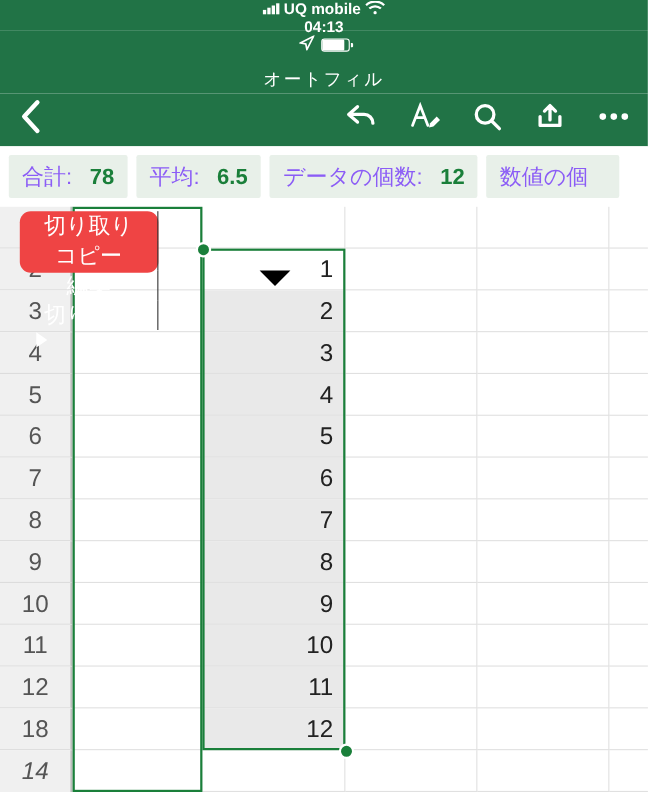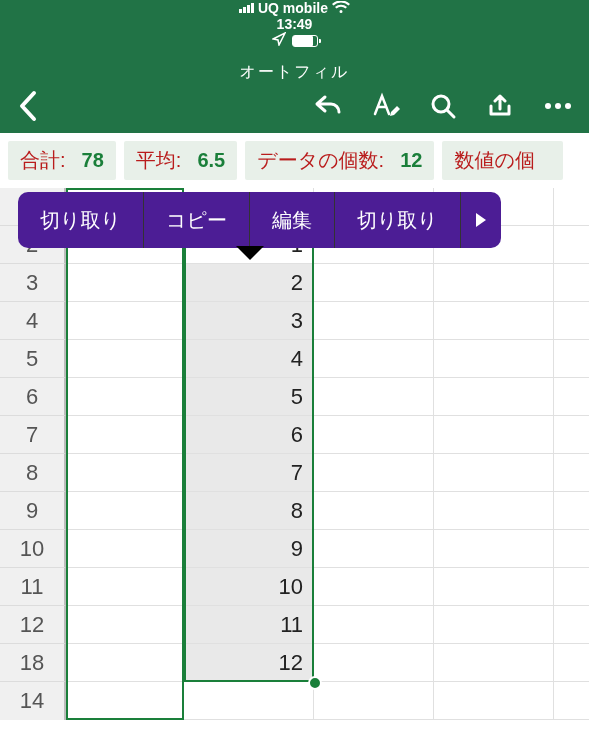--- a/index.html
+++ b/index.html
@@ -59,35 +59,36 @@
     }
     .stat-pill {
       display: inline-flex;
       align-items: baseline;
       padding: 6px 12px;
       background: #e8f0e9;
       font-size: 20px;
       color: #217346;
       border-radius: 2px;
     }
-    .stat-label { color: #b91c1c; }
+    .stat-label { color: #8b5cf6; }
     .stat-value { color: #1a7f3a; font-weight: 600; margin-left: 16px; }
     .context-wrap { position: relative; }
     .context-menu {
       position: absolute;
       left: 18px;
       top: 4px;
-      background: #4c1d95;
+      background: #ef4444;
       color: #fff;
       border-radius: 10px;
       display: flex;
       align-items: stretch;
       height: 56px;
       font-size: 20px;
       z-index: 10;
+      flex-direction: column;
     }
     .context-item {
       display:flex; align-items:center; justify-content:center;
       padding: 0 22px;
       border-right: 1px solid #333;
     }
     .context-item:last-child { border-right: none; }
     .context-arrow { width: 40px; display:flex; align-items:center; justify-content:center; }
     .context-pointer {
       position:absolute;
@@ -109,21 +110,21 @@
       grid-auto-rows: 38px;
       font-size: 22px;
     }
     .row-header {
       background: #f0f0f0;
       color: #555;
       display:flex; align-items:center; justify-content:center;
       border-right: 2px solid #bdbdbd;
       border-bottom: 1px solid #dcdcdc;
     }
-    .row-header.last { border-bottom:none; }
+    .row-header.last { border-bottom:none;font-style:italic; }
     .cell {
       border-right: 1px solid #e0e0e0;
       border-bottom: 1px solid #e0e0e0;
       display:flex; align-items:center; justify-content:flex-end;
       padding-right: 10px;
       color:#222;
     }
     .cell.selected-col { background: #e9e9e9; }
     .cell.first-sel { background: #fff; }
     .selection-outline {
@@ -152,21 +153,21 @@
         <span></span>
         <span></span>
       </div>
     <span>UQ mobile</span>
     <span class="wifi-icon">
       <svg width="18" height="14" viewBox="0 0 18 14">
           <path d="M9 12a1.5 1.5 0 100-3 1.5 1.5 0 000 3zM3 6a9 9 0 0112 0l-1.5 1.5a7 7 0 00-9 0L3 6zM0 3a13 13 0 0118 0l-1.5 1.5a11 11 0 00-15 0L0 3z" fill="#fff"></path>
         </svg>
     </span>
   </div>
-  <span>13:49</span>
+  <span>04:13</span>
   <div class="status-right">
     <span>
       <svg width="14" height="14" viewBox="0 0 14 14">
           <path d="M1 7l12-6-6 12-1-5-5-1z" fill="none" stroke="#fff" stroke-width="1.5"></path>
         </svg>
     </span>
     <div class="battery">
         <div class="battery-fill"></div>
       </div>
   </div>

